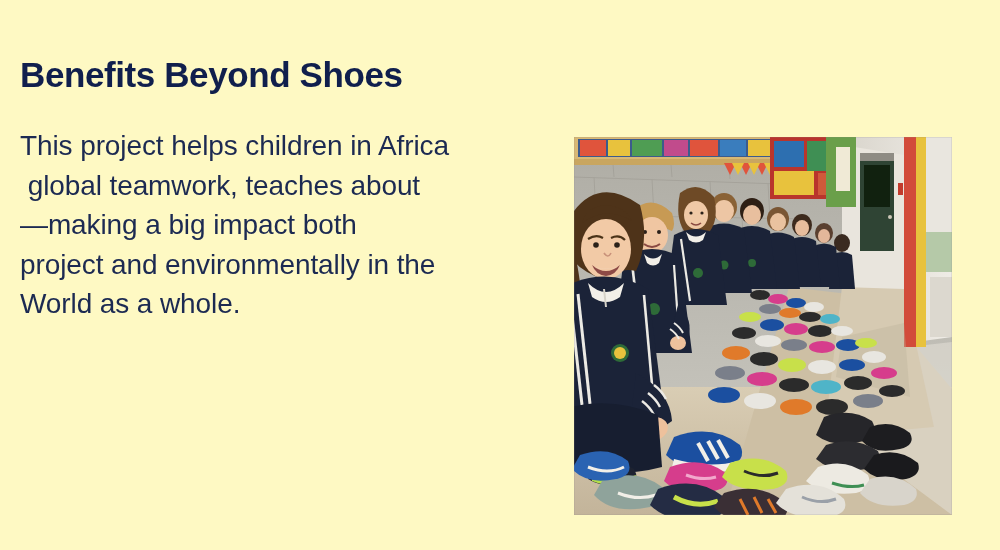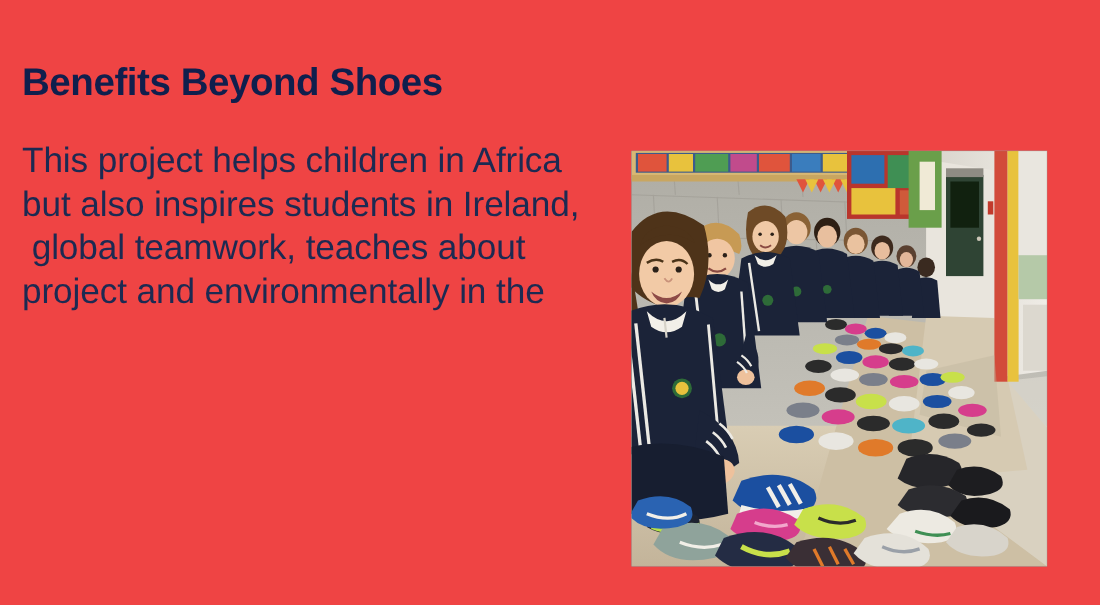--- a/index.html
+++ b/index.html
@@ -10,41 +10,41 @@
     width: 1000px;
     height: 550px;
     overflow: hidden;
     font-family: "Liberation Sans", sans-serif;
     background: #f2f5f9;
   }
   #slide {
     position: relative;
     width: 1000px;
     height: 550px;
-    background: #ef4444;
+    background: #fef9c3;
   }
   #slide-title {
     position: absolute;
     left: 20px;
     top: 30px;
     font-size: 35px;
     font-weight: bold;
     letter-spacing: -0.4px;
     color: #101f4d;
     line-height: 44px;
     white-space: nowrap;
   }
   #body-copy {
     position: absolute;
     left: 20px;
     top: 126px;
     width: 500px;
   }
   .body-line {
-    font-size: 32px;
+    font-size: 28px;
     line-height: 39.5px;
     color: #1c2a52;
     letter-spacing: -0.1px;
     white-space: pre;
   }
   #photo-frame {
     position: absolute;
     left: 574px;
     top: 137px;
     width: 378px;
@@ -58,23 +58,24 @@
 </style>
 </head>
 <body>
 
 <div id="slide">
 
   <h1 id="slide-title">Benefits Beyond Shoes</h1>
 
   <div id="body-copy">
     <div class="body-line">This project helps children in Africa</div>
-    <div class="body-line">but also inspires students in Ireland,</div>
     <div class="body-line"> global teamwork, teaches about</div>
+    <div class="body-line">—making a big impact both</div>
     <div class="body-line">project and environmentally in the</div>
+    <div class="body-line">World as a whole.</div>
   </div>
 
   <div id="photo-frame" title="Students kneeling in a school corridor with collected shoes">
     <svg width="378" height="378" viewBox="0 0 378 378" xmlns="http://www.w3.org/2000/svg">
       <defs>
         <linearGradient id="wallGrad" x1="0" y1="0" x2="0" y2="1">
           <stop offset="0" stop-color="#aeaca4"></stop>
           <stop offset="1" stop-color="#c4c2ba"></stop>
         </linearGradient>
         <linearGradient id="floorGrad" x1="0" y1="0" x2="0" y2="1">

